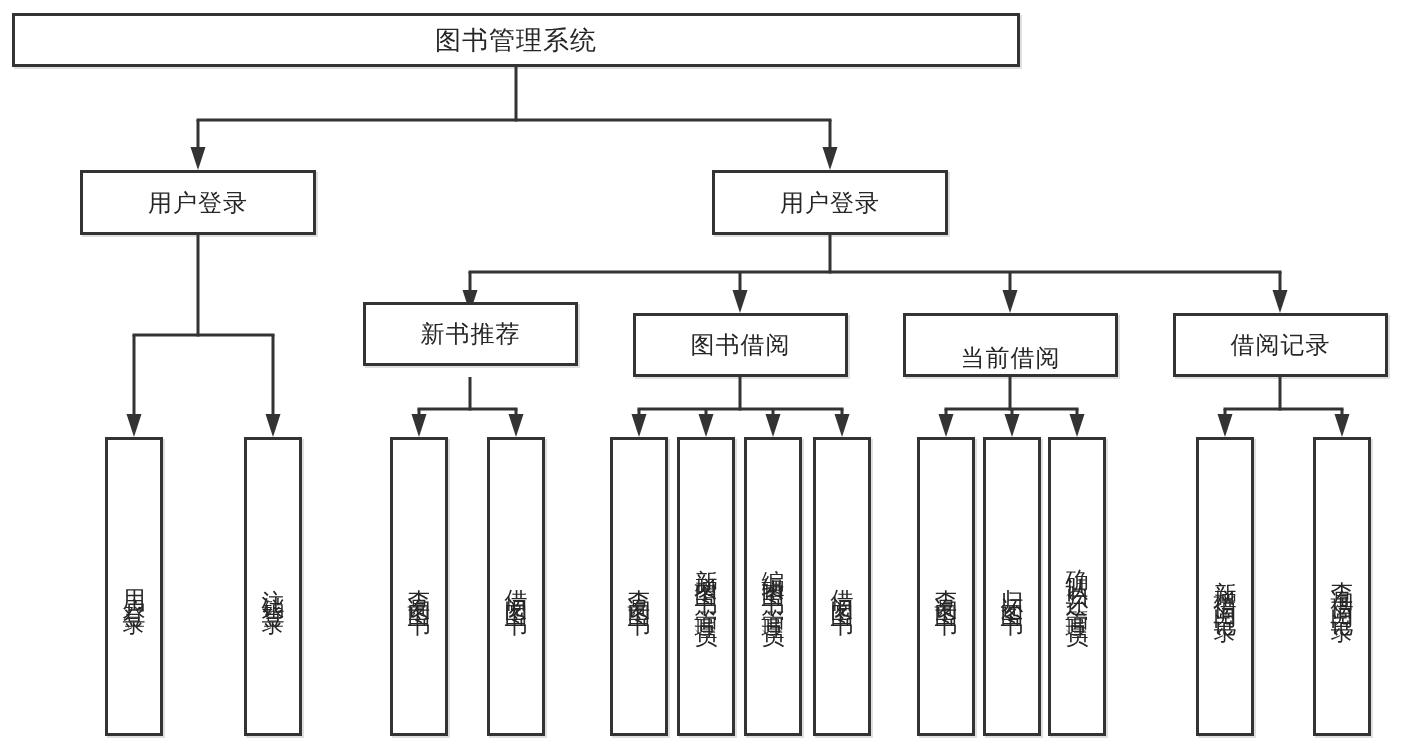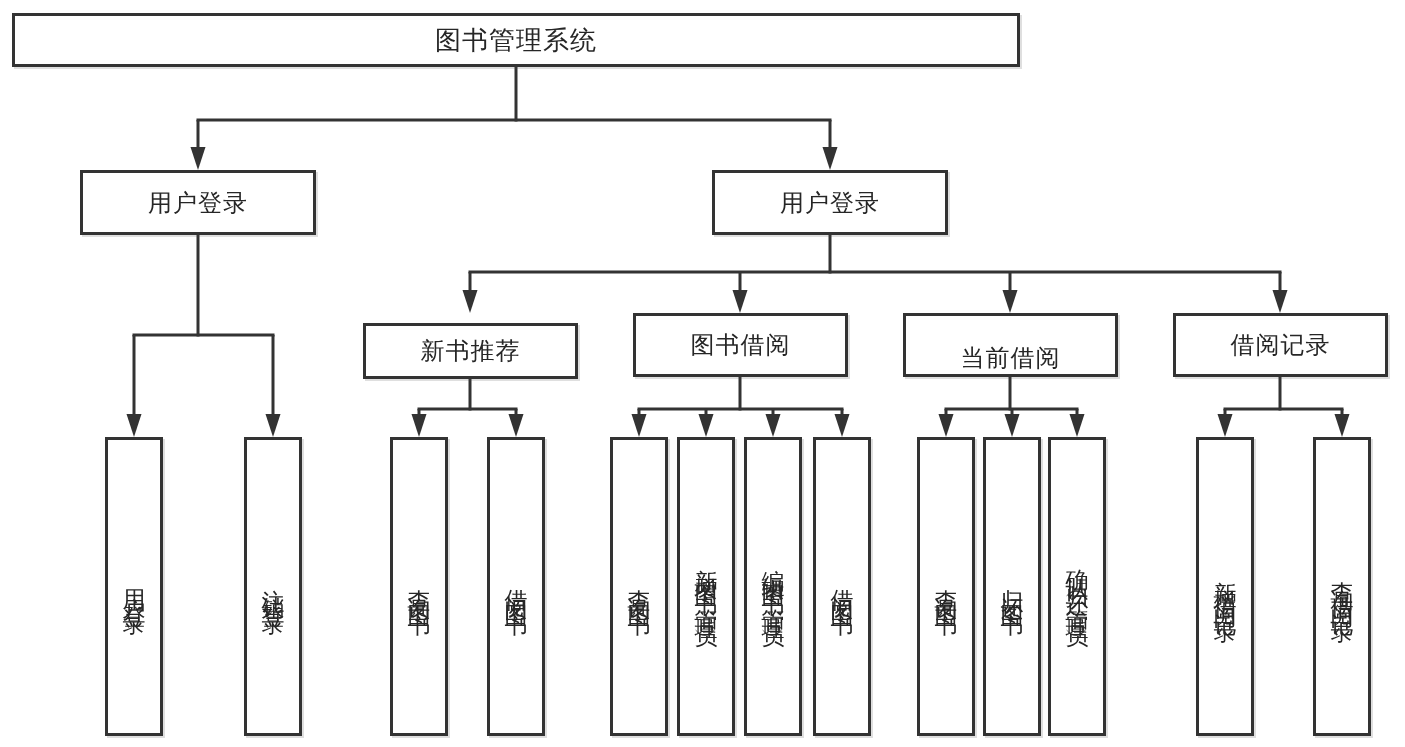--- a/index.html
+++ b/index.html
@@ -129,21 +129,21 @@
     <span class="label">图书管理系统</span>
   </div>
 
   <div class="node node-l2" style="left:80px; top:170px; width:236px; height:65px;">
     <span class="label">用户登录</span>
   </div>
   <div class="node node-l2" style="left:712px; top:170px; width:236px; height:65px;">
     <span class="label">用户登录</span>
   </div>
 
-  <div class="node node-l3" style="left:363px; top:323px; width:215px; height:56px;">
+  <div class="node node-l3" style="left:363px; top:302px; width:215px; height:64px;">
     <span class="label">新书推荐</span>
   </div>
   <div class="node node-l3" style="left:633px; top:313px; width:215px; height:64px;">
     <span class="label">图书借阅</span>
   </div>
   <div class="node node-l3" style="left:903px; top:313px; width:215px; height:64px;align-items:flex-end;">
     <span class="label">当前借阅</span>
   </div>
   <div class="node node-l3" style="left:1173px; top:313px; width:215px; height:64px;">
     <span class="label">借阅记录</span>

